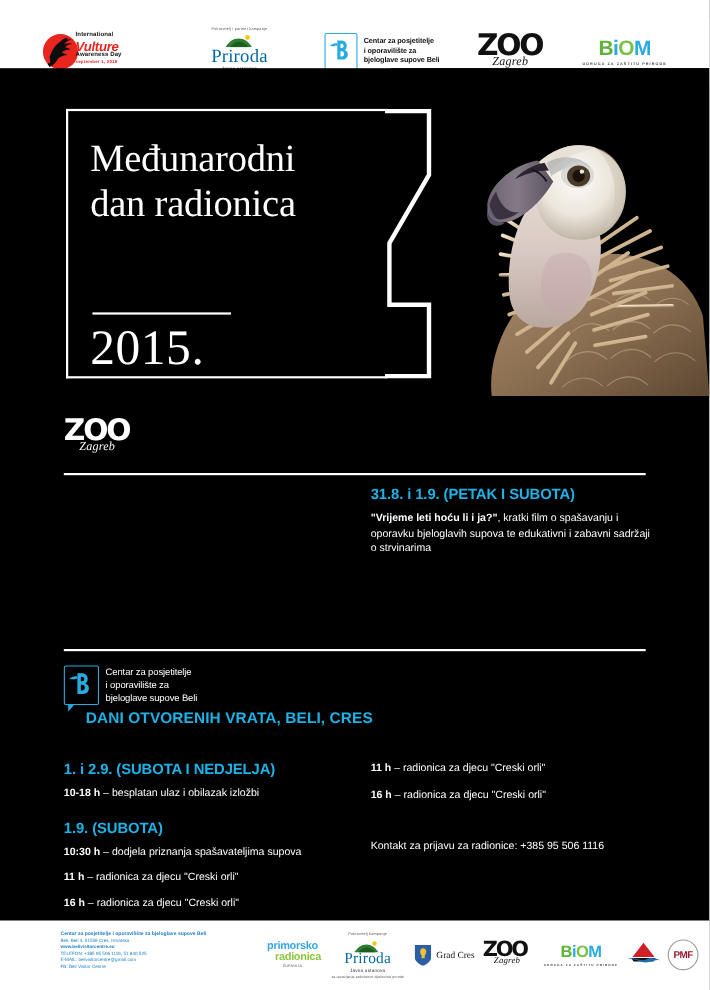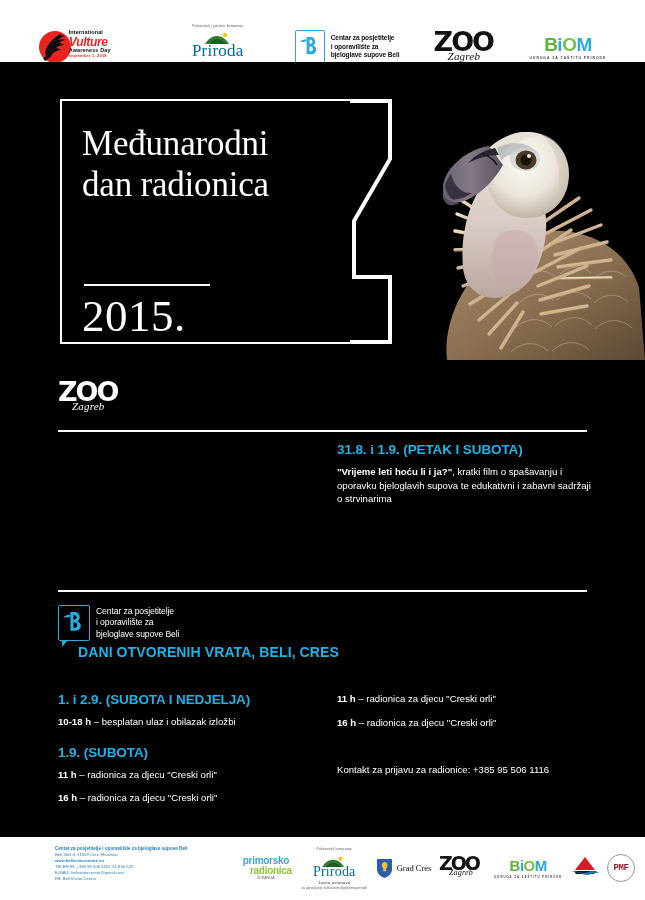--- a/index.html
+++ b/index.html
@@ -212,21 +212,21 @@
   .pg-logo { text-align:center; line-height:1; }
   .pg-l1 { font-size: 10px; font-weight:bold; color:#3aa8dc; letter-spacing:-.3px;}
   .pg-l2 { font-size: 10px; font-weight:bold; color:#8cc63f; letter-spacing:-.3px; margin-left:10px;}
   .pg-l3 { font-size: 3.4px; color:#555; letter-spacing:.2px; margin-top:1px;}
 
   .grad-cres { display:flex; align-items:center; gap:5px;justify-content:flex-end; }
   .crest { width:15px; height:19px; position:relative; }
   .grad-txt { font-family:"Liberation Serif", serif; font-size:8.5px; color:#111; }
 
   .pmf { width: 26px; height: 26px; border-radius:50%; border:1px solid #999; display:flex; align-items:center; justify-content:center;}
-  .pmf-txt { font-family:Liberation Mono, monospace; font-size:9px; font-weight:bold; color:#9b1b30; letter-spacing:-.5px;}
+  .pmf-txt { font-family:Liberation Sans, sans-serif; font-size:9px; font-weight:bold; color:#9b1b30; letter-spacing:-.5px;}
 </style>
 </head>
 <body>
 
 <div id="poster">
 
   <div class="top-bar">
 
     <div class="logo-slot">
       <div class="ivad">
@@ -433,20 +433,23 @@
       <div>
         <div class="date-head">1. i 2.9. (SUBOTA I NEDJELJA)</div>
         <p class="entry">
           <b>10-18 h</b><span> – besplatan ulaz i obilazak izložbi</span>
         </p>
       </div>
       <div style="height:6px"></div>
       <div>
         <div class="date-head">1.9. (SUBOTA)</div>
         <p class="entry">
+          <b>10:30 h</b><span> – dodjela priznanja spašavateljima supova</span>
+        </p>
+        <p class="entry">
           <b>11 h</b><span> – radionica za djecu "Creski orli"</span>
         </p>
         <p class="entry">
           <b>16 h</b><span> – radionica za djecu "Creski orli"</span>
         </p>
 
       </div>
     </div>
 
     <div class="col-right" style="top:630px;">

